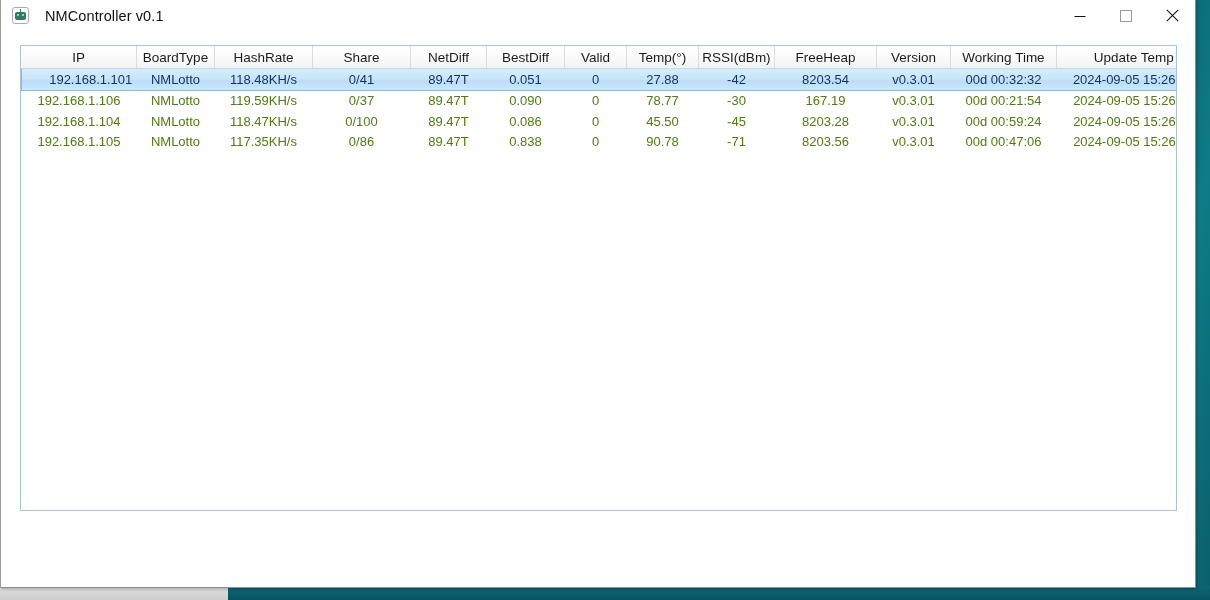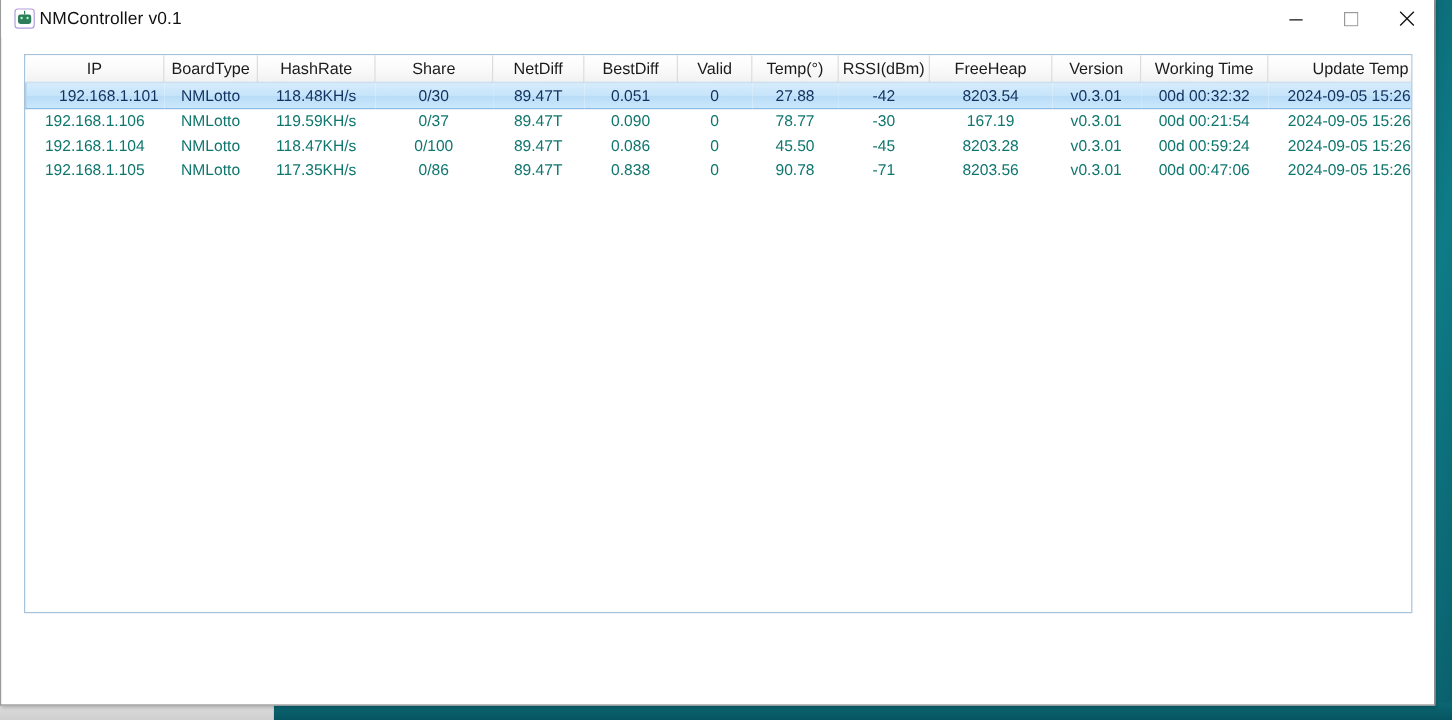--- a/index.html
+++ b/index.html
@@ -92,21 +92,21 @@
     right: 0;
     height: 31px;
     background: #ffffff;
     display: flex;
     align-items: center;
   }
   #title-left {
     display: flex;
     align-items: center;
     padding-left: 11px;
-    gap: 4px;
+    gap: 16px;
     flex: 1;
     height: 100%;
   }
   #app-icon {
     width: 17px;
     height: 17px;
     border: 1px solid #b39ddb;
     border-radius: 3px;
     background: #ffffff;
     position: relative;
@@ -193,21 +193,21 @@
     color: #1b1b1b;
     text-align: center;
     padding: 0;
     white-space: nowrap;
   }
   #device-table thead th:last-child { border-right: none; }
 
   #device-table tbody td {
     height: 20.5px;
     text-align: center;
-    color: #0f766e;
+    color: #4d7c0f;
     font-size: 13px;
     padding: 0;
     white-space: nowrap;
     border: none;
   }
   #device-table tbody tr.selected td {
     background: linear-gradient(180deg, #d6ecfb 0%, #c6e4fa 48%, #b9dcf7 52%, #cbe9fd 100%);
     border-top: 1px solid #8bbbe0;
     border-bottom: 1px solid #8bbbe0;
     color: #11325f;
@@ -311,21 +311,21 @@
           <th>Version</th>
           <th>Working Time</th>
           <th>Update Temp</th>
         </tr>
       </thead>
       <tbody id="device-table-body">
           <tr class="selected">
             <td>192.168.1.101</td>
             <td>NMLotto</td>
             <td>118.48KH/s</td>
-            <td>0/30</td>
+            <td>0/41</td>
             <td>89.47T</td>
             <td>0.051</td>
             <td>0</td>
             <td>27.88</td>
             <td>-42</td>
             <td>8203.54</td>
             <td>v0.3.01</td>
             <td>00d 00:32:32</td>
             <td>2024-09-05 15:26:15</td>
           </tr>

